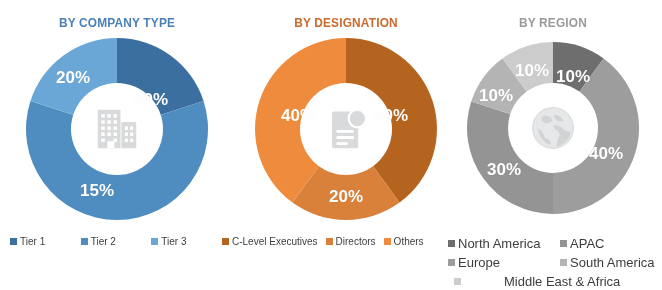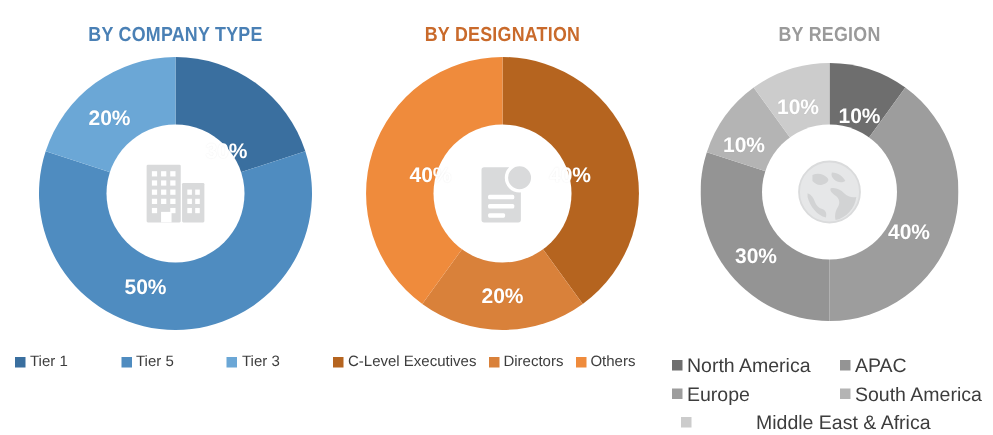--- a/index.html
+++ b/index.html
@@ -22,21 +22,21 @@
     height: 290px;
   }
 
   
   .panel {
     position: absolute;
     top: 0;
     height: 232px;
   }
   .panel-company  { left: 0px;   width: 222px; padding-left: 12px; }
-  .panel-design   { left: 224px; width: 222px; text-decoration: underline; }
+  .panel-design   { left: 235px; width: 222px; text-decoration: underline; }
   .panel-region   { left: 444px; width: 218px; }
 
   .panel-title {
     position: absolute;
     top: 15px;
     left: 0;
     width: 100%;
     text-align: center;
     font-size: 13.5px;
     font-weight: bold;
@@ -79,21 +79,21 @@
     width: 56px;
     height: 56px;
     color: #d9dadb;
     pointer-events: none;
   }
   .center-icon svg { width: 100%; height: 100%; display: block; }
 
   .slice-label {
     position: absolute;
     color: #ffffff;
-    font-size: 14px;
+    font-size: 17px;
     font-weight: bold;
     font-family: "Liberation Sans", sans-serif;
     transform: translate(-50%, -50%);
     white-space: nowrap;
     text-shadow: 0 0 1px rgba(0,0,0,0.08);
   }
 
   
   .legend-row {
     position: absolute;
@@ -184,21 +184,21 @@
             <rect x="41" y="36" width="3.5" height="4"></rect>
               <rect x="47" y="36" width="3.5" height="4"></rect>
             <rect x="41" y="43" width="3.5" height="4"></rect>
               <rect x="47" y="43" width="3.5" height="4"></rect>
           </g>
           <rect x="21" y="46" width="8" height="8" fill="#ffffff"></rect>
         </svg>
       </div>
 
       <div class="slice-label" style="left:125px; top:62px;">30%</div>
-      <div class="slice-label" style="left:71px; top:153px;">50%</div>
+      <div class="slice-label" style="left:71px; top:153px;">15%</div>
       <div class="slice-label" style="left:47px; top:40px;">20%</div>
     </div>
   </div>
 
   <div class="panel panel-design">
     <div class="panel-title title-design">BY DESIGNATION</div>
 
     <div class="donut-wrap">
       <svg class="donut-svg" viewBox="0 0 182 182">
 
@@ -265,21 +265,21 @@
     </div>
   </div>
 
   <div class="legend-row legend-company">
     <div class="legend-item">
       <span class="legend-swatch" style="background:#3a6f9f;"></span>
       <span>Tier 1</span>
     </div>
     <div class="legend-item">
       <span class="legend-swatch" style="background:#4f8cc0;"></span>
-      <span>Tier 5</span>
+      <span>Tier 2</span>
     </div>
     <div class="legend-item">
       <span class="legend-swatch" style="background:#6ba7d6;"></span>
       <span>Tier 3</span>
     </div>
   </div>
 
   <div class="legend-row legend-design">
     <div class="legend-item">
       <span class="legend-swatch" style="background:#b5641f;"></span>

